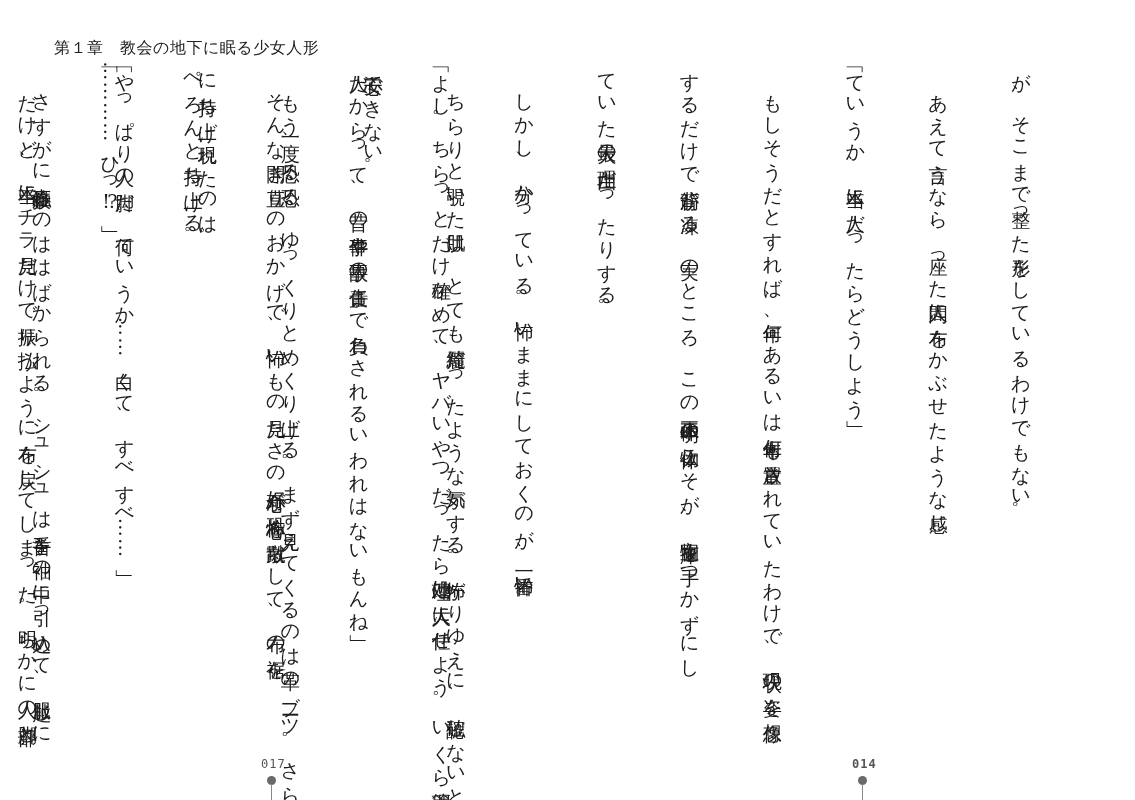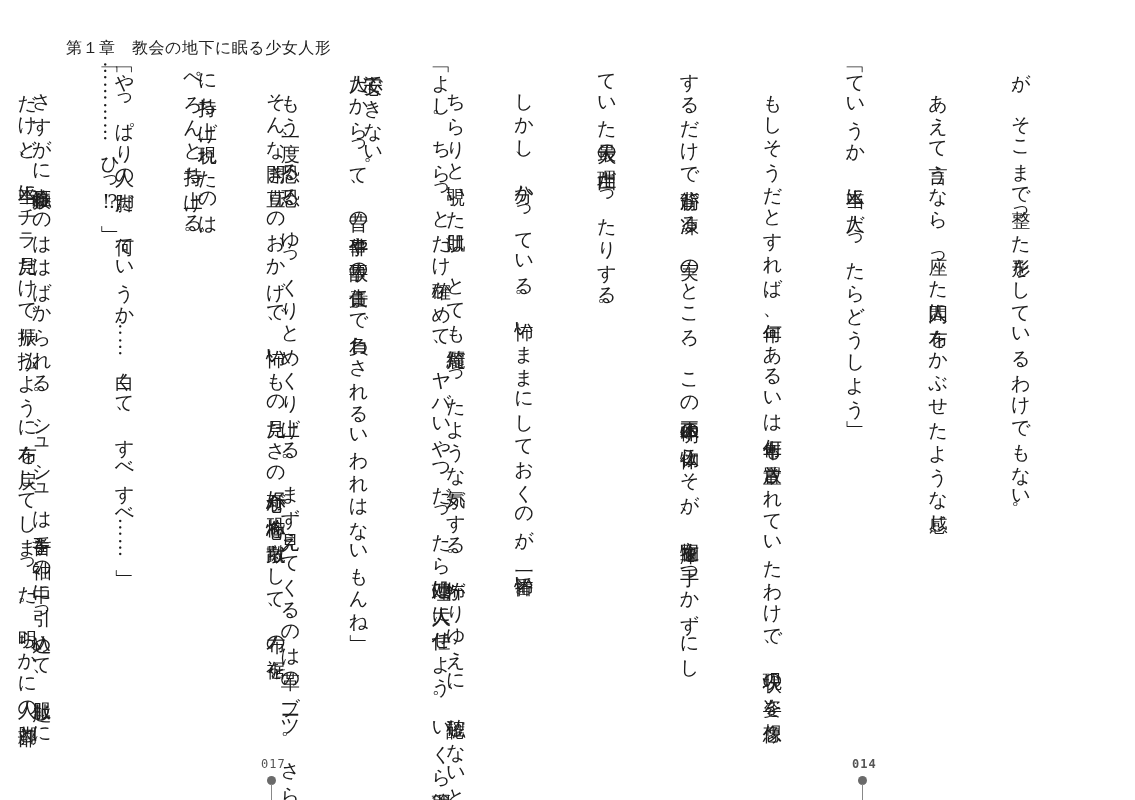--- a/index.html
+++ b/index.html
@@ -1,18 +1,18 @@
 <!DOCTYPE html>
 <html><head>
 <meta charset="utf-8">
 <style>
   html, body { margin: 0; padding: 0; background: #ffffff; }
   body { width: 1135px; height: 800px; position: relative; overflow: hidden;
          font-family: "DejaVu Serif", "Liberation Serif", serif; color: #1a1a1a; }
-  .header { position: absolute; left: 54px; top: 38px; font-size: 16px; letter-spacing: 0.5px; color: #222; margin-left: 12px; }
+  .header { position: absolute; left: 54px; top: 38px; font-size: 16px; letter-spacing: 0.5px; color: #222; }
   .page { position: absolute; top: 60px; height: 670px; }
   .page.left { left: 40px; width: 485px; }
   .page.right { left: 600px; width: 490px; }
   .text-block { position: absolute; top: 0; right: 0; height: 670px;
     writing-mode: vertical-rl; -webkit-writing-mode: vertical-rl;
     font-size: 19.2px; line-height: 27.6px; letter-spacing: 1.2px; white-space: pre; color: #1c1c1c; }
   .line { display: block; }
   .pagenum { position: absolute; top: 757px; font-family: "DejaVu Sans Mono", "Liberation Mono", monospace; font-size: 12px; color: #555; letter-spacing: 1px; }
   .pagenum.left { left: 261px; }
   .pagenum.right { left: 852px; font-weight: bold; }

